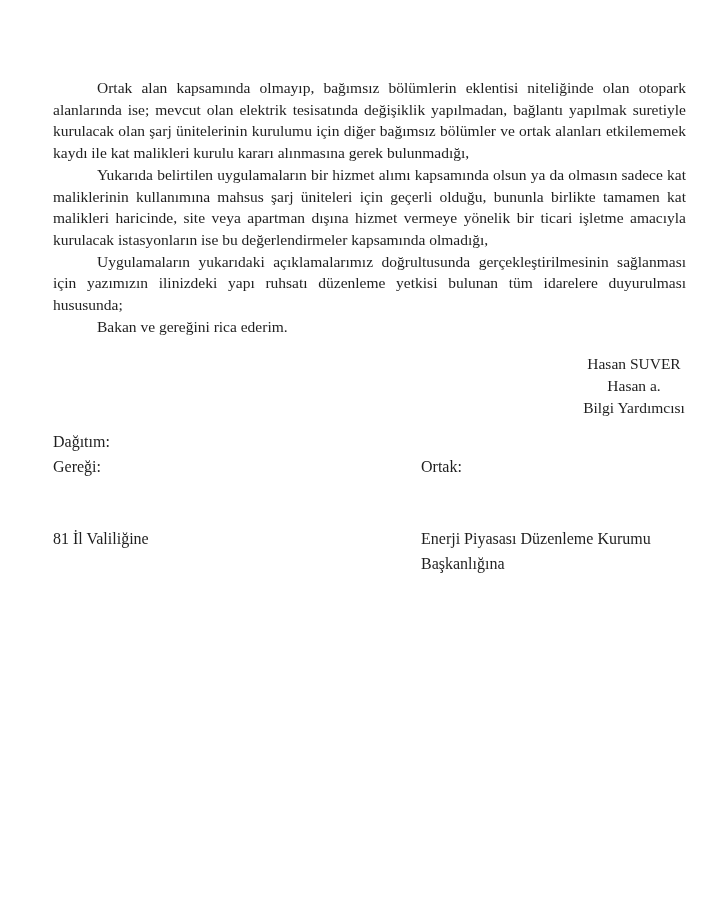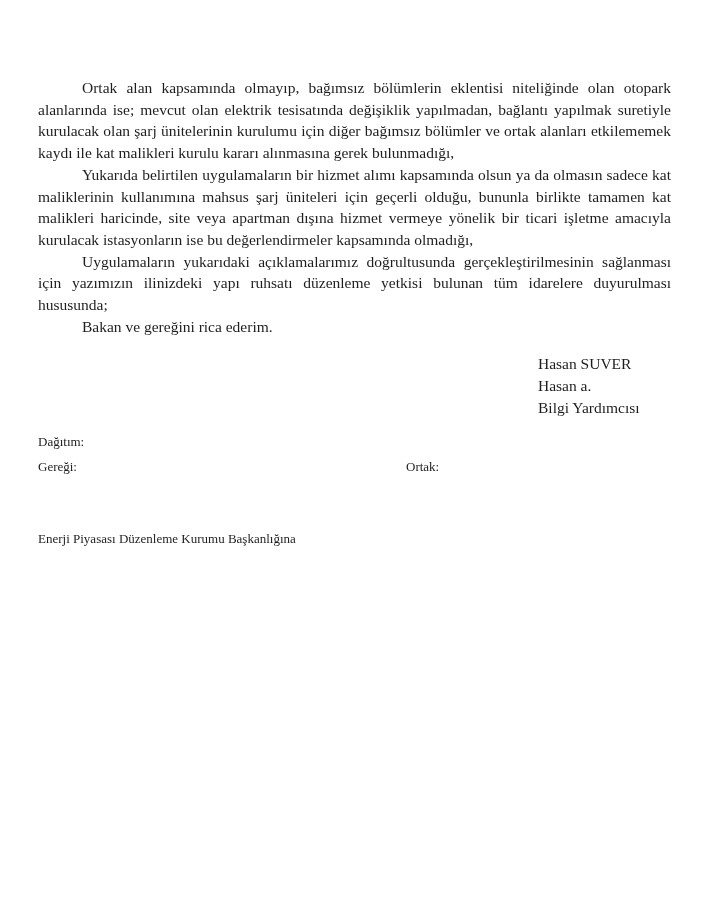--- a/index.html
+++ b/index.html
@@ -11,45 +11,45 @@
     position: relative;
     width: 720px;
     height: 921px;
     background: #ffffff;
     color: #1e1e1e;
     font-family: "Liberation Serif", "DejaVu Serif", serif;
     overflow: hidden;
   }
   .content {
     position: absolute;
-    left: 38px;
+    left: 53px;
     top: 77px;
     width: 633px;
   }
   .body-text {
     font-size: 15.5px;
     line-height: 21.7px;
   }
   .body-text p {
     margin: 0;
     text-align: justify;
     text-indent: 44px;
   }
   .signature {
     margin-top: 16px;
     margin-left: 500px;
     width: 162px;
-    text-align: left;
+    text-align: center;
     font-size: 15.5px;
     line-height: 22px;
     white-space: nowrap;
   }
   .distribution {
     margin-top: 11px;
-    font-size: 13px;
+    font-size: 16px;
     line-height: 24.5px;
   }
   .dist-grid {
     display: grid;
     grid-template-columns: 320px auto;
     gap: 48px;
   }
 </style>
 </head>
 <body>
@@ -68,18 +68,19 @@
       <div>Hasan SUVER</div>
       <div>Hasan a.</div>
       <div>Bilgi Yardımcısı</div>
     </div>
 
     <div class="distribution">
       <div class="dist-heading">Dağıtım:</div>
       <div class="dist-grid">
         <span>Gereği:</span>
         <span>Ortak:</span>
+        <span>81 İl Valiliğine</span>
         <span>Enerji Piyasası Düzenleme Kurumu Başkanlığına</span>
       </div>
     </div>
 
   </div>
 </div>
 
 </body></html>

